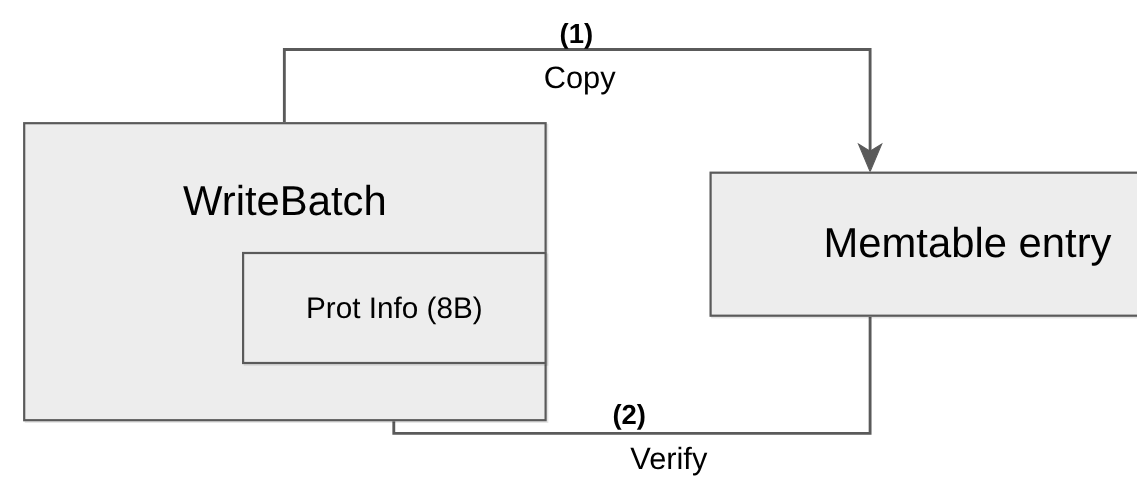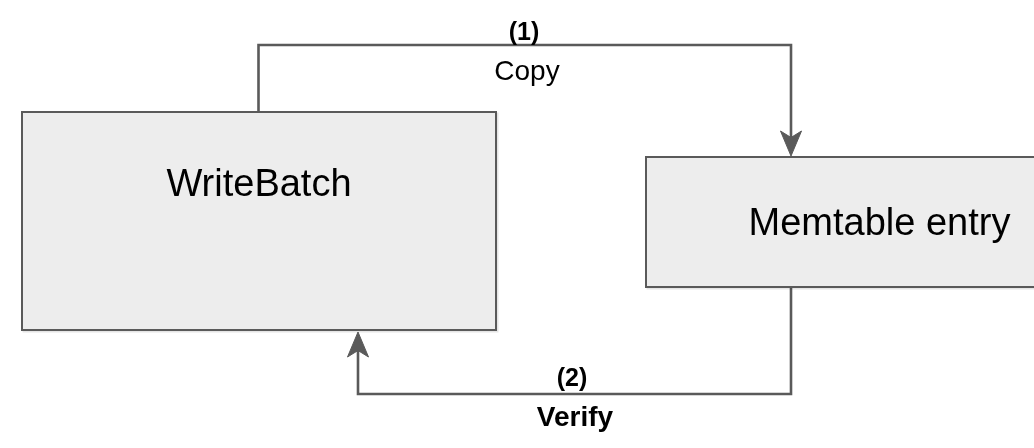--- a/index.html
+++ b/index.html
@@ -35,21 +35,21 @@
     border: 2px solid #5a5a5a;
     box-shadow: 1.5px 1.5px 0 rgba(0,0,0,0.10);
     display: flex;
     align-items: center;
     justify-content: center;
   }
   #writebatch-box {
     left: 21px;
     top: 111px;
     width: 476px;
-    height: 220px;
+    height: 272px;
     align-items: flex-start;
     justify-content: center;
   }
   #writebatch-label {
     margin-top: 51px;
     font-size: 38px;
     line-height: 1;
     color: #000000;
     white-space: nowrap;
   }
@@ -92,21 +92,21 @@
     font-size: 25px;
     font-weight: bold;
   }
   .edge-label.action {
     font-size: 28px;
     font-weight: normal;
   }
   #copy-step-label  { left: 524px; top: 19px;  }
   #copy-action-label{ left: 527px; top: 57px;  }
   #verify-step-label   { left: 572px; top: 365px; }
-  #verify-action-label { left: 575px; top: 403px; font-weight: bold; }
+  #verify-action-label { left: 608px; top: 403px; }
 </style>
 </head>
 <body>
 
 <div id="diagram-canvas">
 
   <svg id="diagram-svg" viewBox="0 0 1034 448" xmlns="http://www.w3.org/2000/svg">
     <g fill="none" stroke="#5a5a5a" stroke-width="2.6" stroke-linecap="butt" stroke-linejoin="miter">
 
       <path d="M 258.5 111 L 258.5 45 L 791 45 L 791 143"></path>
@@ -116,20 +116,23 @@
 
     <polygon points="791,156 780.5,131 791,137.5 801.5,131" fill="#5a5a5a" stroke="#5a5a5a" stroke-width="1"></polygon>
 
     <polygon points="358,332 347.5,357 358,350.5 368.5,357" fill="#5a5a5a" stroke="#5a5a5a" stroke-width="1"></polygon>
   </svg>
 
   <div class="node-box" id="writebatch-box">
     <span id="writebatch-label">WriteBatch</span>
   </div>
 
+  <div class="node-box" id="protinfo-box">
+    <span id="protinfo-label">Prot Info (8B)</span>
+  </div>
 
   <div class="node-box" id="memtable-box">
     <span id="memtable-label">Memtable entry</span>
   </div>
 
   <div class="edge-label step" id="copy-step-label">(1)</div>
   <div class="edge-label action" id="copy-action-label">Copy</div>
 
   <div class="edge-label step" id="verify-step-label">(2)</div>
   <div class="edge-label action" id="verify-action-label">Verify</div>

